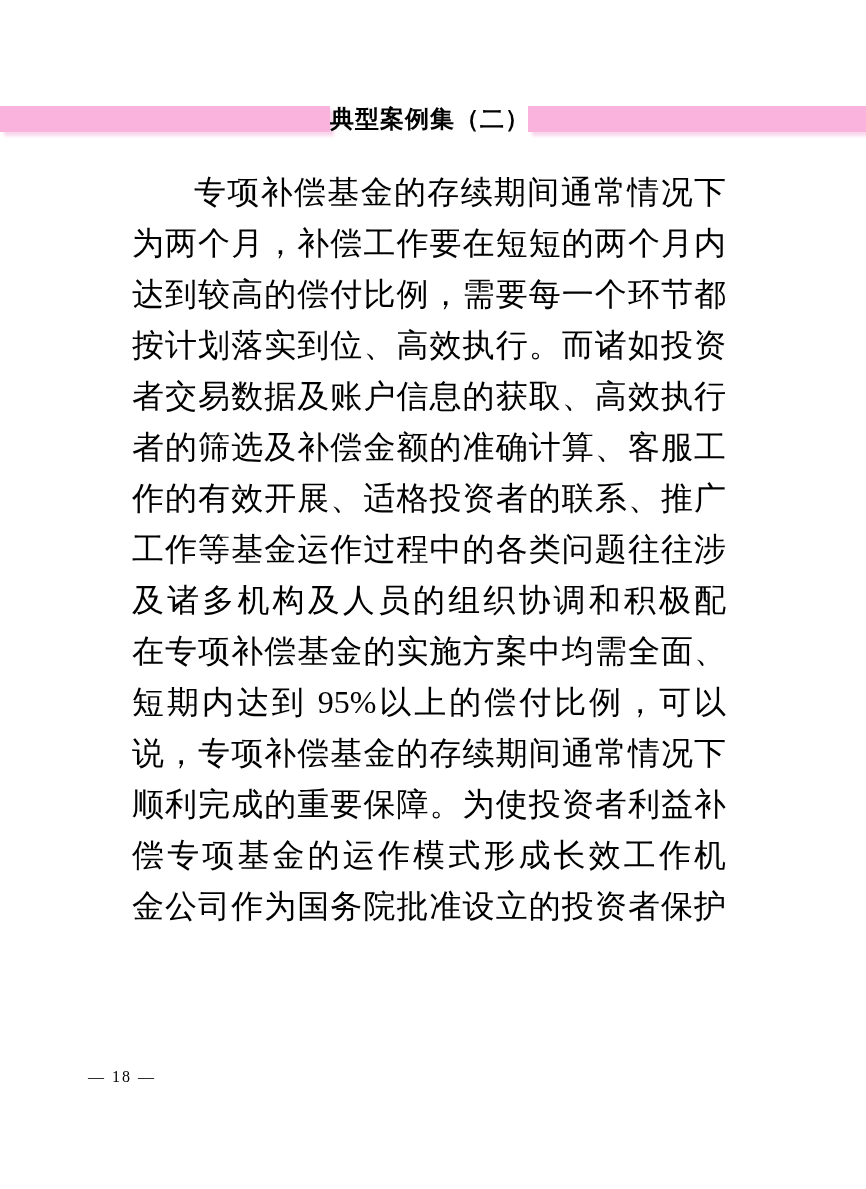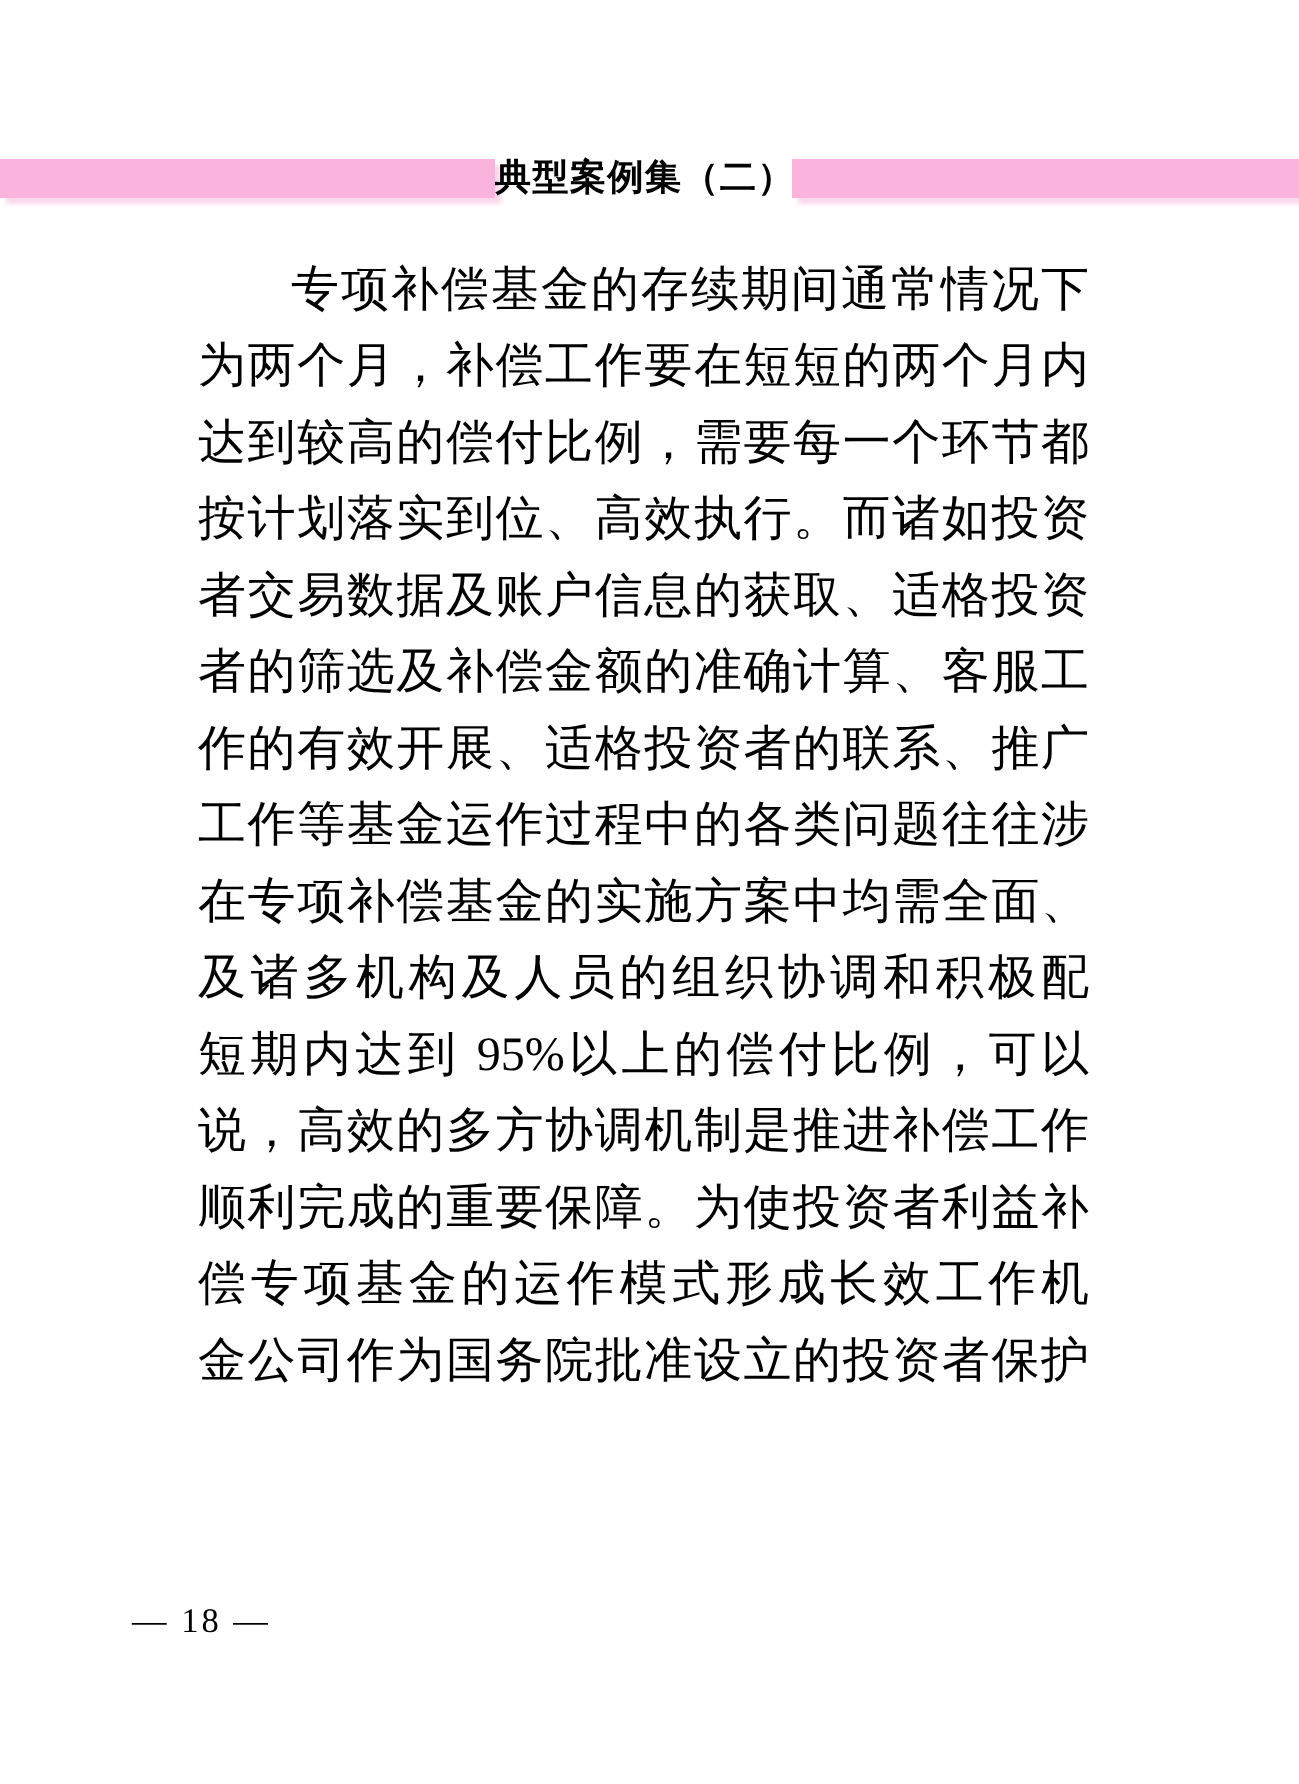--- a/index.html
+++ b/index.html
@@ -59,49 +59,49 @@
     overflow: hidden;
   }
   .line.first {
     text-indent: 62px;
   }
   
   .page-number {
     position: absolute;
     left: 88px;
     top: 1068px;
-    font-size: 23px;
+    font-size: 16px;
     letter-spacing: 2px;
     white-space: nowrap;
   }
 </style>
 </head>
 <body>
 
 <div class="page">
 
   <header>
     <div class="hbar hbar-left"></div>
     <div class="running-head">典型案例集（二）</div>
     <div class="hbar hbar-right"></div>
   </header>
 
   <main class="text-block">
     <div class="line first">专项补偿基金的存续期间通常情况下</div>
     <div class="line">为两个月，补偿工作要在短短的两个月内</div>
     <div class="line">达到较高的偿付比例，需要每一个环节都</div>
     <div class="line">按计划落实到位、高效执行。而诸如投资</div>
-    <div class="line">者交易数据及账户信息的获取、适格投资</div>
+    <div class="line">者交易数据及账户信息的获取、高效执行</div>
     <div class="line">者的筛选及补偿金额的准确计算、客服工</div>
     <div class="line">作的有效开展、适格投资者的联系、推广</div>
     <div class="line">工作等基金运作过程中的各类问题往往涉</div>
+    <div class="line">及诸多机构及人员的组织协调和积极配合，</div>
     <div class="line">在专项补偿基金的实施方案中均需全面、</div>
-    <div class="line">及诸多机构及人员的组织协调和积极配合，</div>
     <div class="line">短期内达到 95%以上的偿付比例，可以</div>
-    <div class="line">说，高效的多方协调机制是推进补偿工作</div>
+    <div class="line">说，专项补偿基金的存续期间通常情况下</div>
     <div class="line">顺利完成的重要保障。为使投资者利益补</div>
     <div class="line">偿专项基金的运作模式形成长效工作机制，</div>
     <div class="line">金公司作为国务院批准设立的投资者保护</div>
   </main>
 
   <footer>
     <div class="page-number">— 18 —</div>
   </footer>
 
 </div>

